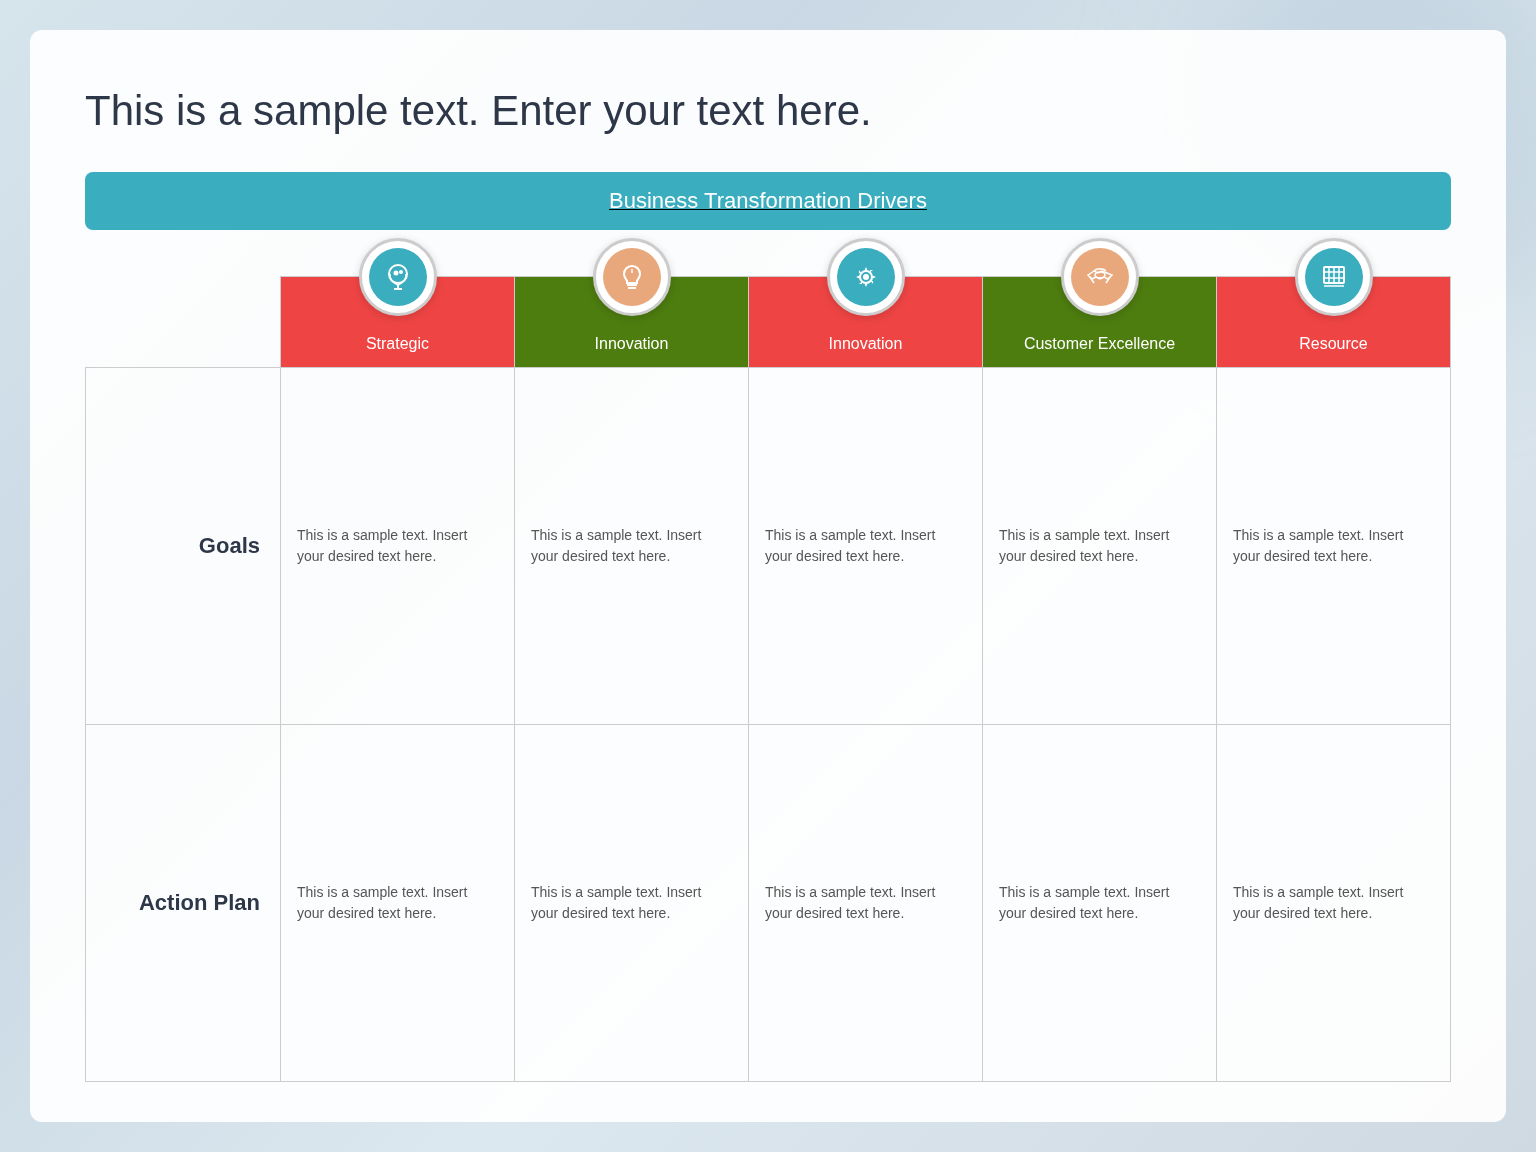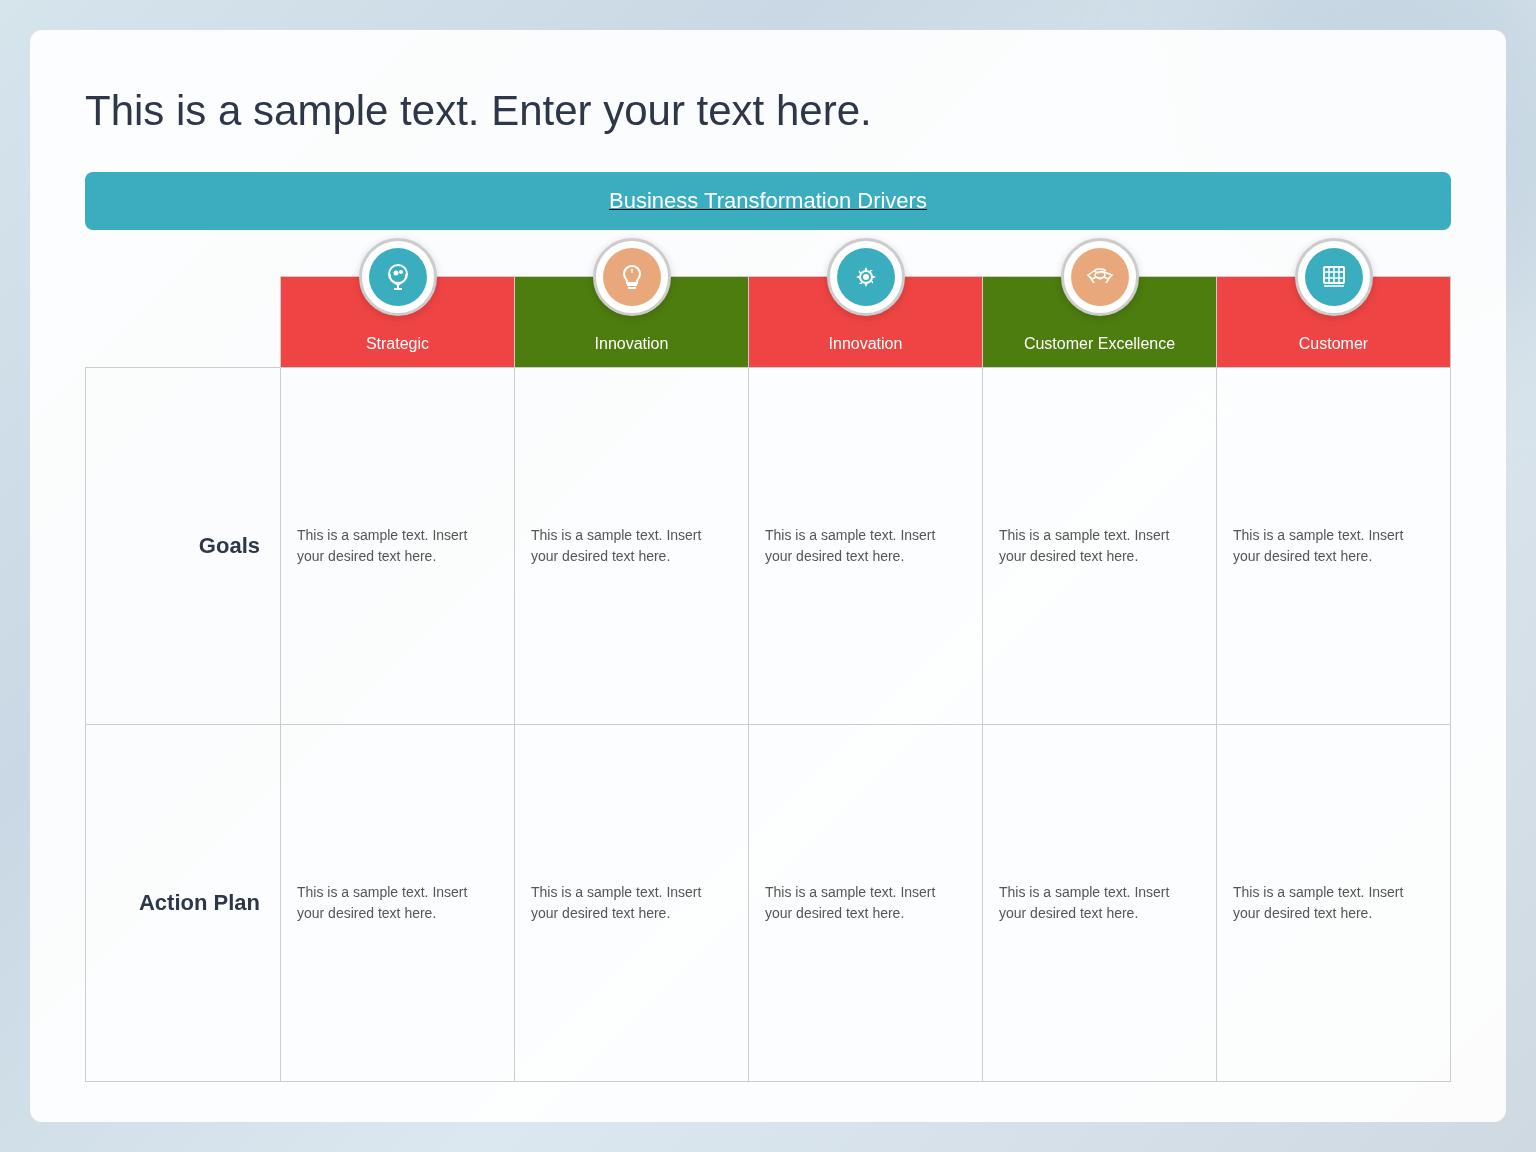--- a/index.html
+++ b/index.html
@@ -286,21 +286,21 @@
               <line x1="6" y1="11" x2="26" y2="11" stroke="white" stroke-width="1.5"></line>
               <line x1="6" y1="17" x2="26" y2="17" stroke="white" stroke-width="1.5"></line>
               <line x1="11" y1="6" x2="11" y2="22" stroke="white" stroke-width="1.5"></line>
               <line x1="16" y1="6" x2="16" y2="22" stroke="white" stroke-width="1.5"></line>
               <line x1="21" y1="6" x2="21" y2="22" stroke="white" stroke-width="1.5"></line>
               <line x1="6" y1="25" x2="26" y2="25" stroke="white" stroke-width="1.5"></line>
             </svg>
           </div>
         </div>
         <div class="col-band teal">
-          <span>Customer</span>
+          <span>Resource</span>
         </div>
       </div>
 
     </div>
   </div>
 
   <div class="table-body" style="border: 1px solid #ccc; border-top: none;">
 
     <div class="table-row">
       <div class="row-label-cell">

